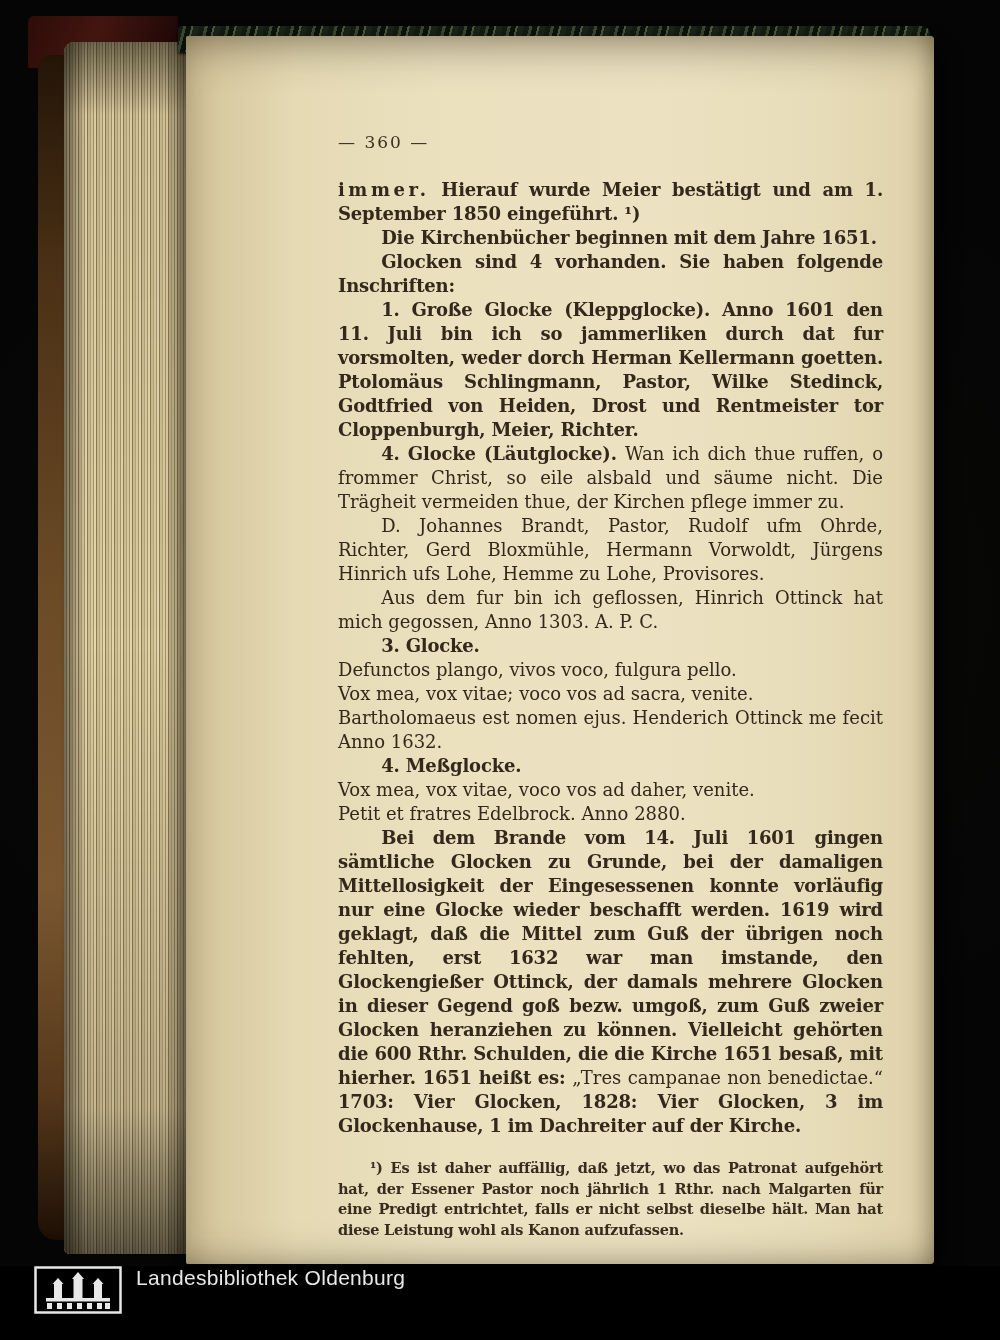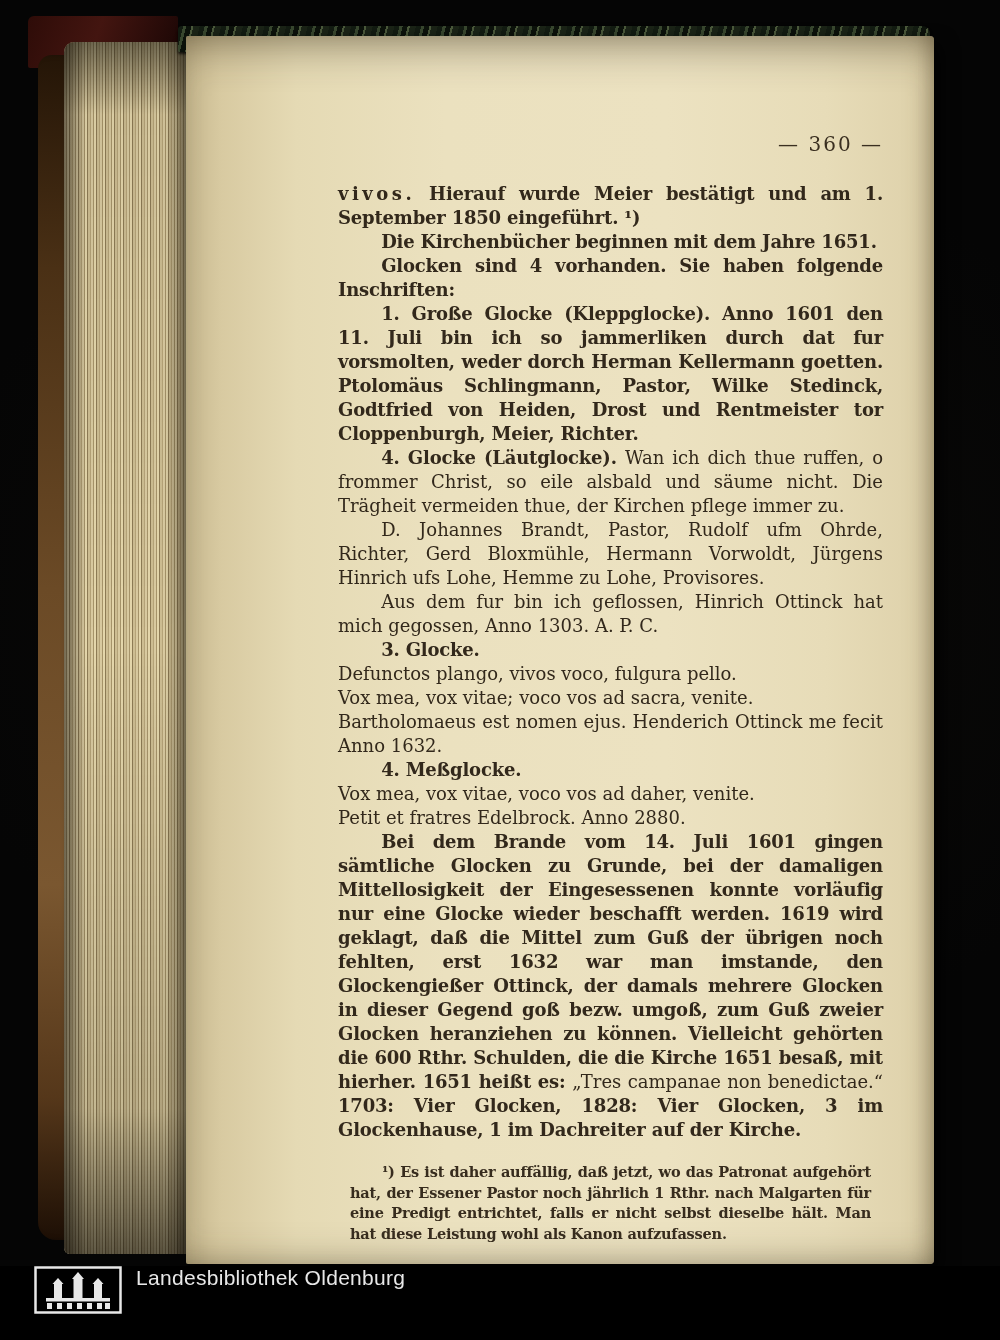--- a/index.html
+++ b/index.html
@@ -101,23 +101,23 @@
     border-radius: 2px 4px 4px 2px;
   }
   .text-block {
     position: absolute;
     left: 152px;
     top: 96px;
     width: 545px;
     color: #32281b;
   }
   .page-number {
-    text-align: right;
-    font-family: "DejaVu Serif", serif;
-    font-size: 20px;
+    text-align: left;
+    font-family: "DejaVu Serif", serif;
+    font-size: 17px;
     letter-spacing: 2px;
     margin: 0 0 26px 0;
     color: #3a2f20;
   }
   .paras p {
     margin: 0;
     font-size: 18px;
     line-height: 24px;
     text-align: justify;
   }
@@ -133,21 +133,21 @@
     letter-spacing: 3.5px;
   }
   .antiqua {
     font-family: "DejaVu Serif", serif;
     font-weight: 400;
   }
   .footnote {
     margin-top: 20px;
   }
   .footnote p {
-    margin: 12px;
+    margin: 0;
     font-size: 14.5px;
     line-height: 19.5px;
     text-align: justify;
     text-indent: 2.2em;
     color: #372c1e;
   }
   
   .footer {
     position: absolute;
     left: 0;
@@ -179,21 +179,21 @@
 
   <div class="cover-corner"></div>
   <div class="spine"></div>
   <div class="page-edges"></div>
   <div class="top-edge"></div>
 
   <div class="page">
     <div class="text-block">
       <p class="page-number antiqua">— 360 —</p>
       <div class="paras" id="paras">
-          <p><span class="fraktur_spaced">vivos.</span><span class="fraktur"> Hierauf wurde Meier bestätigt und am 1. September 1850 eingeführt. ¹)</span></p>
+          <p><span class="fraktur_spaced">immer.</span><span class="fraktur"> Hierauf wurde Meier bestätigt und am 1. September 1850 eingeführt. ¹)</span></p>
           <p class="indent"><span class="fraktur">Die Kirchenbücher beginnen mit dem Jahre 1651.</span></p>
           <p class="indent"><span class="fraktur">Glocken sind 4 vorhanden. Sie haben folgende Inschriften:</span></p>
           <p class="indent"><span class="fraktur">1. Große Glocke (Kleppglocke). Anno 1601 den 11. Juli bin ich so jammerliken durch dat fur vorsmolten, weder dorch Herman Kellermann goetten. Ptolomäus Schlingmann, Pastor, Wilke Stedinck, Godtfried von Heiden, Drost und Rentmeister tor Cloppenburgh, Meier, Richter.</span></p>
           <p class="indent"><span class="fraktur">4. Glocke (Läutglocke). </span><span class="antiqua">Wan ich dich thue ruffen, o frommer Christ, so eile alsbald und säume nicht. Die Trägheit vermeiden thue, der Kirchen pflege immer zu.</span></p>
           <p class="indent"><span class="antiqua">D. Johannes Brandt, Pastor, Rudolf ufm Ohrde, Richter, Gerd Bloxmühle, Hermann Vorwoldt, Jürgens Hinrich ufs Lohe, Hemme zu Lohe, Provisores.</span></p>
           <p class="indent"><span class="antiqua">Aus dem fur bin ich geflossen, Hinrich Ottinck hat mich gegossen, Anno 1303.  A. P. C.</span></p>
           <p class="indent"><span class="fraktur">3. Glocke.</span></p>
           <p><span class="antiqua">Defunctos plango, vivos voco, fulgura pello.</span></p>
           <p><span class="antiqua">Vox mea, vox vitae; voco vos ad sacra, venite.</span></p>
           <p><span class="antiqua">Bartholomaeus est nomen ejus.  Henderich Ottinck me fecit Anno 1632.</span></p>

